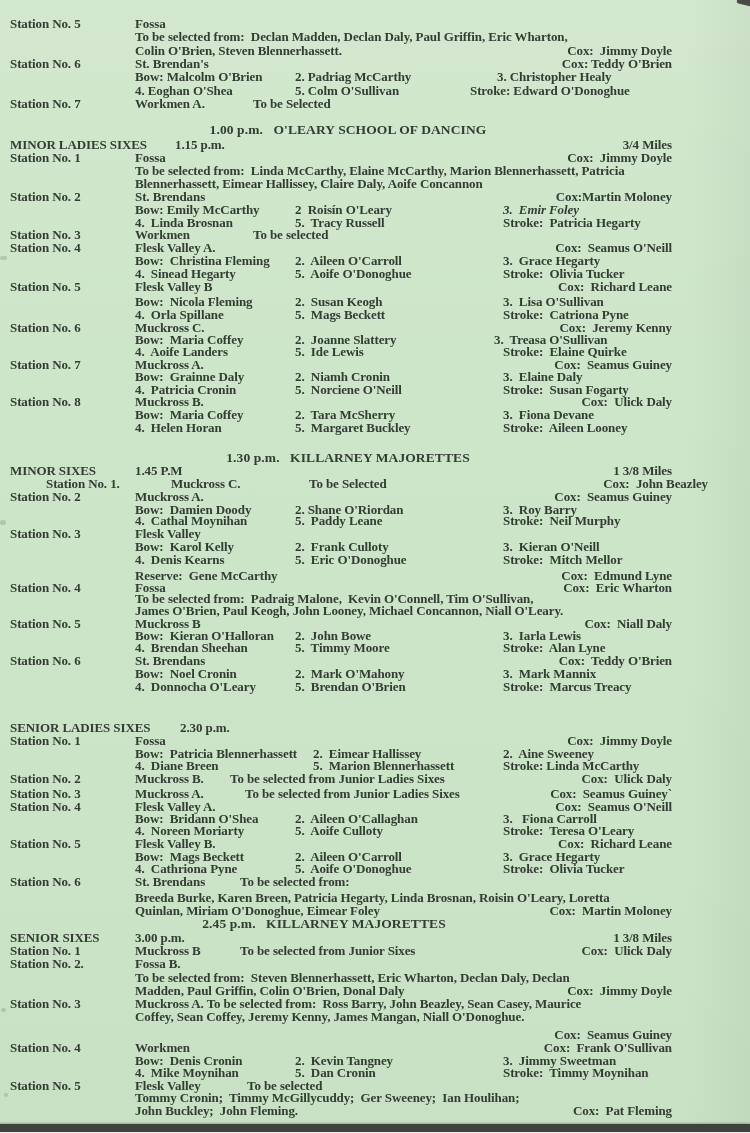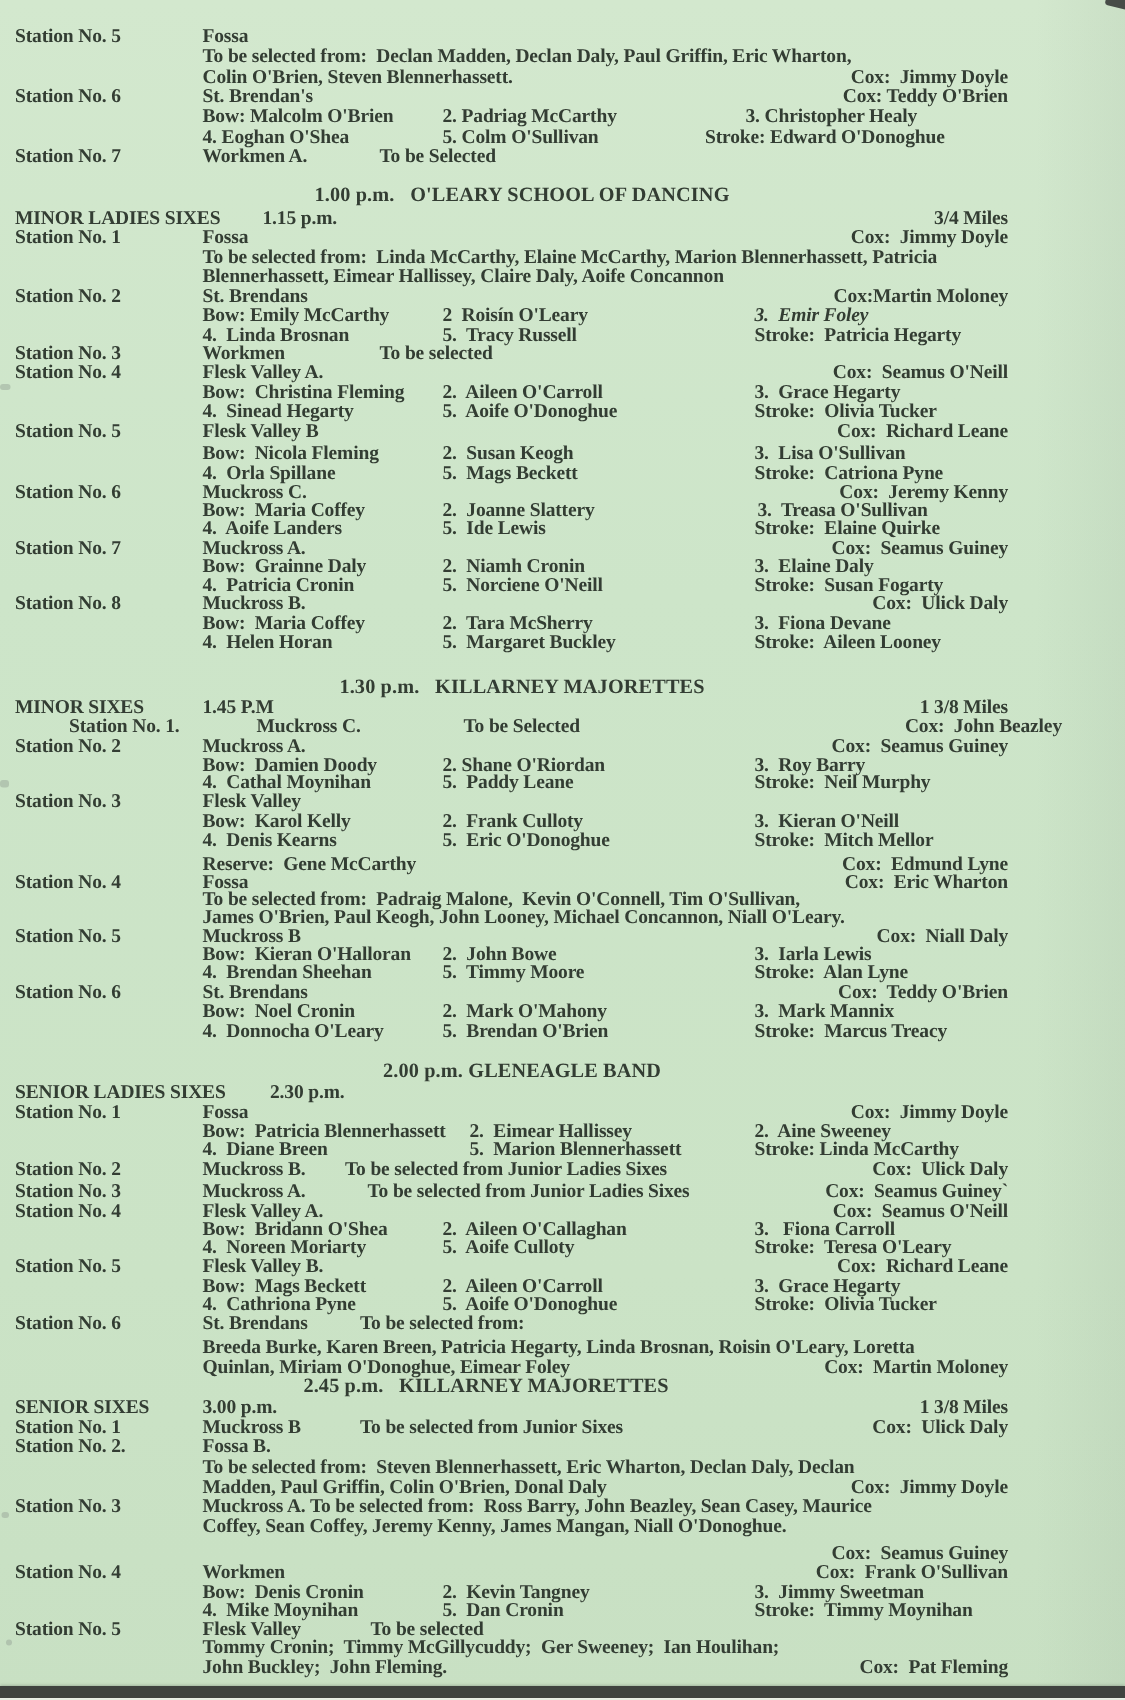--- a/index.html
+++ b/index.html
@@ -143,21 +143,21 @@
       <span class="cell" style="left: 503px;">Stroke:  Catriona Pyne</span>
     </div>
     <div class="line" style="top: 321px;">
       <span class="cell" style="left: 10px;">Station No. 6</span>
       <span class="cell" style="left: 135px;">Muckross C.</span>
       <span class="cell r" style="right: 78px;">Cox:  Jeremy Kenny</span>
     </div>
     <div class="line" style="top: 333px;">
       <span class="cell" style="left: 135px;">Bow:  Maria Coffey</span>
       <span class="cell" style="left: 295px;">2.  Joanne Slattery</span>
-      <span class="cell" style="left: 505px;">3.  Treasa O'Sullivan</span>
+      <span class="cell" style="left: 494px;">3.  Treasa O'Sullivan</span>
     </div>
     <div class="line" style="top: 345px;">
       <span class="cell" style="left: 135px;">4.  Aoife Landers</span>
       <span class="cell" style="left: 295px;">5.  Ide Lewis</span>
       <span class="cell" style="left: 503px;">Stroke:  Elaine Quirke</span>
     </div>
     <div class="line" style="top: 358px;">
       <span class="cell" style="left: 10px;">Station No. 7</span>
       <span class="cell" style="left: 135px;">Muckross A.</span>
       <span class="cell r" style="right: 78px;">Cox:  Seamus Guiney</span>
@@ -267,23 +267,20 @@
     </div>
     <div class="line" style="top: 667px;">
       <span class="cell" style="left: 135px;">Bow:  Noel Cronin</span>
       <span class="cell" style="left: 295px;">2.  Mark O'Mahony</span>
       <span class="cell" style="left: 503px;">3.  Mark Mannix</span>
     </div>
     <div class="line" style="top: 680px;">
       <span class="cell" style="left: 135px;">4.  Donnocha O'Leary</span>
       <span class="cell" style="left: 295px;">5.  Brendan O'Brien</span>
       <span class="cell" style="left: 503px;">Stroke:  Marcus Treacy</span>
-    </div>
-    <div class="line hdr" style="top: 707px;">
-      <span class="cell c" style="left: 48px; width: 600px;">2.00 p.m. GLENEAGLE BAND</span>
     </div>
     <div class="line" style="top: 721px;">
       <span class="cell" style="left: 10px;">SENIOR LADIES SIXES</span>
       <span class="cell" style="left: 180px;">2.30 p.m.</span>
     </div>
     <div class="line" style="top: 734px;">
       <span class="cell" style="left: 10px;">Station No. 1</span>
       <span class="cell" style="left: 135px;">Fossa</span>
       <span class="cell r" style="right: 78px;">Cox:  Jimmy Doyle</span>
     </div>

